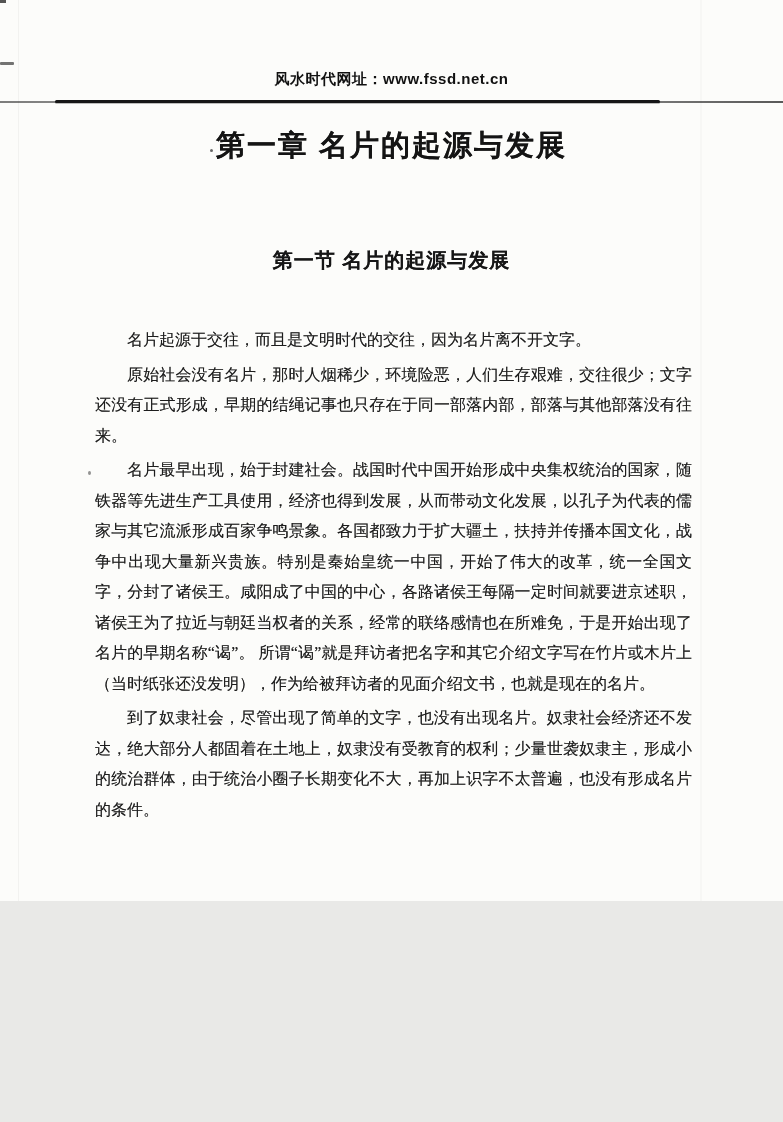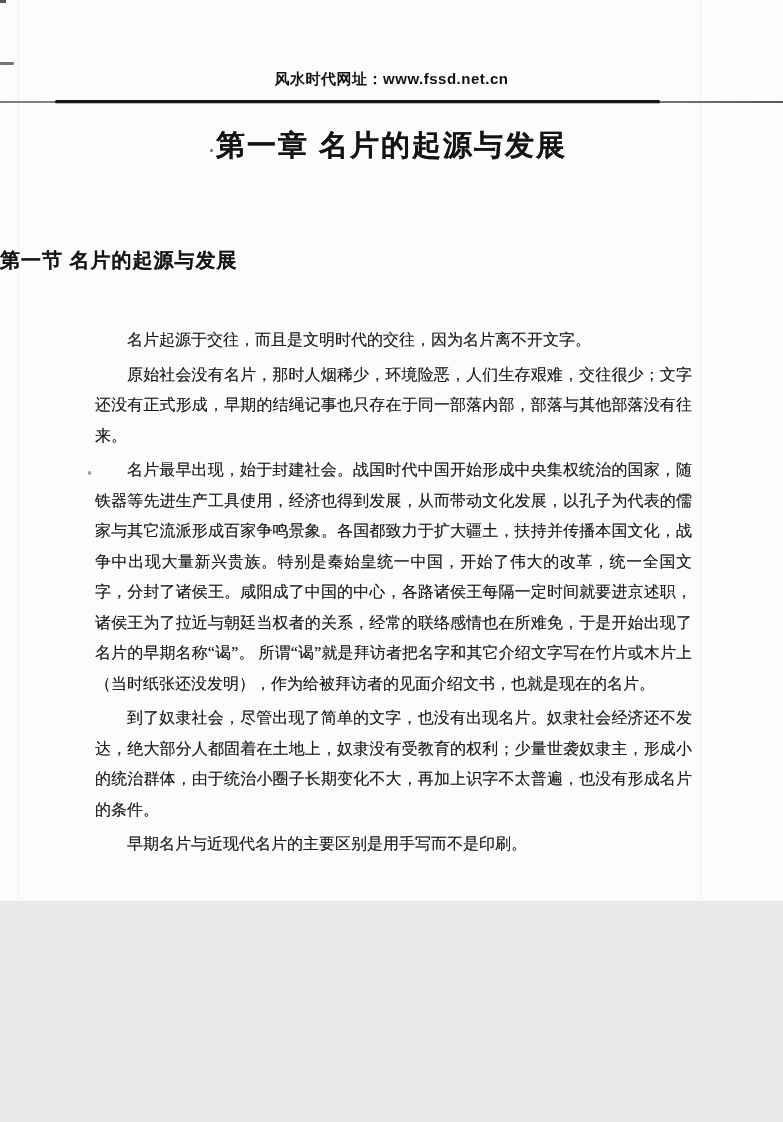--- a/index.html
+++ b/index.html
@@ -43,21 +43,21 @@
   .chapter-title {
     position: absolute; top: 126px; left: 0; width: 100%;
     margin: 0; text-align: center;
     font-family: "Liberation Sans", sans-serif;
     font-weight: bold; font-size: 29px; letter-spacing: 2px;
     color: #141414;
     text-shadow: 0 0 .6px rgba(20,20,20,.8);
   }
   .section-title {
     position: absolute; top: 247px; left: 0; width: 100%;
-    margin: 0; text-align: left;
+    margin: 0; text-align: center;
     font-family: "Liberation Sans", sans-serif;
     font-weight: bold; font-size: 20px; letter-spacing: 1px;
     color: #161616;
     text-shadow: 0 0 .5px rgba(20,20,20,.8);
   }
 
   .body-text {
     position: absolute; top: 325px; left: 95px; width: 597px;
     font-size: 16px; line-height: 30.5px;
     text-align: justify; text-justify: inter-ideograph;
@@ -105,21 +105,20 @@
   <div class="header-rule-main"></div>
 
   <h1 class="chapter-title">第一章 名片的起源与发展</h1>
   <h2 class="section-title">第一节 名片的起源与发展</h2>
 
   <div class="body-text">
     <p>名片起源于交往，而且是文明时代的交往，因为名片离不开文字。</p>
     <p>原始社会没有名片，那时人烟稀少，环境险恶，人们生存艰难，交往很少；文字还没有正式形成，早期的结绳记事也只存在于同一部落内部，部落与其他部落没有往来。</p>
     <p>名片最早出现，始于封建社会。战国时代中国开始形成中央集权统治的国家，随铁器等先进生产工具使用，经济也得到发展，从而带动文化发展，以孔子为代表的儒家与其它流派形成百家争鸣景象。各国都致力于扩大疆土，扶持并传播本国文化，战争中出现大量新兴贵族。特别是秦始皇统一中国，开始了伟大的改革，统一全国文字，分封了诸侯王。咸阳成了中国的中心，各路诸侯王每隔一定时间就要进京述职，诸侯王为了拉近与朝廷当权者的关系，经常的联络感情也在所难免，于是开始出现了名片的早期名称“谒”。 所谓“谒”就是拜访者把名字和其它介绍文字写在竹片或木片上（当时纸张还没发明），作为给被拜访者的见面介绍文书，也就是现在的名片。</p>
     <p>到了奴隶社会，尽管出现了简单的文字，也没有出现名片。奴隶社会经济还不发达，绝大部分人都固着在土地上，奴隶没有受教育的权利；少量世袭奴隶主，形成小的统治群体，由于统治小圈子长期变化不大，再加上识字不太普遍，也没有形成名片的条件。</p>
-    <p>早期名片与近现代名片的主要区别是用手写而不是印刷。</p>
   </div>
 
   <div class="footer">
     <span class="f-authors">刘朴生悟创和编著</span>
     <span class="f-phone1">电话 13418640342（深圳）</span>
     <span class="f-phone2">23485312881（湖南.只收短信）</span>
     <span class="f-page">5</span>
   </div>
 
   <div class="watermark">

